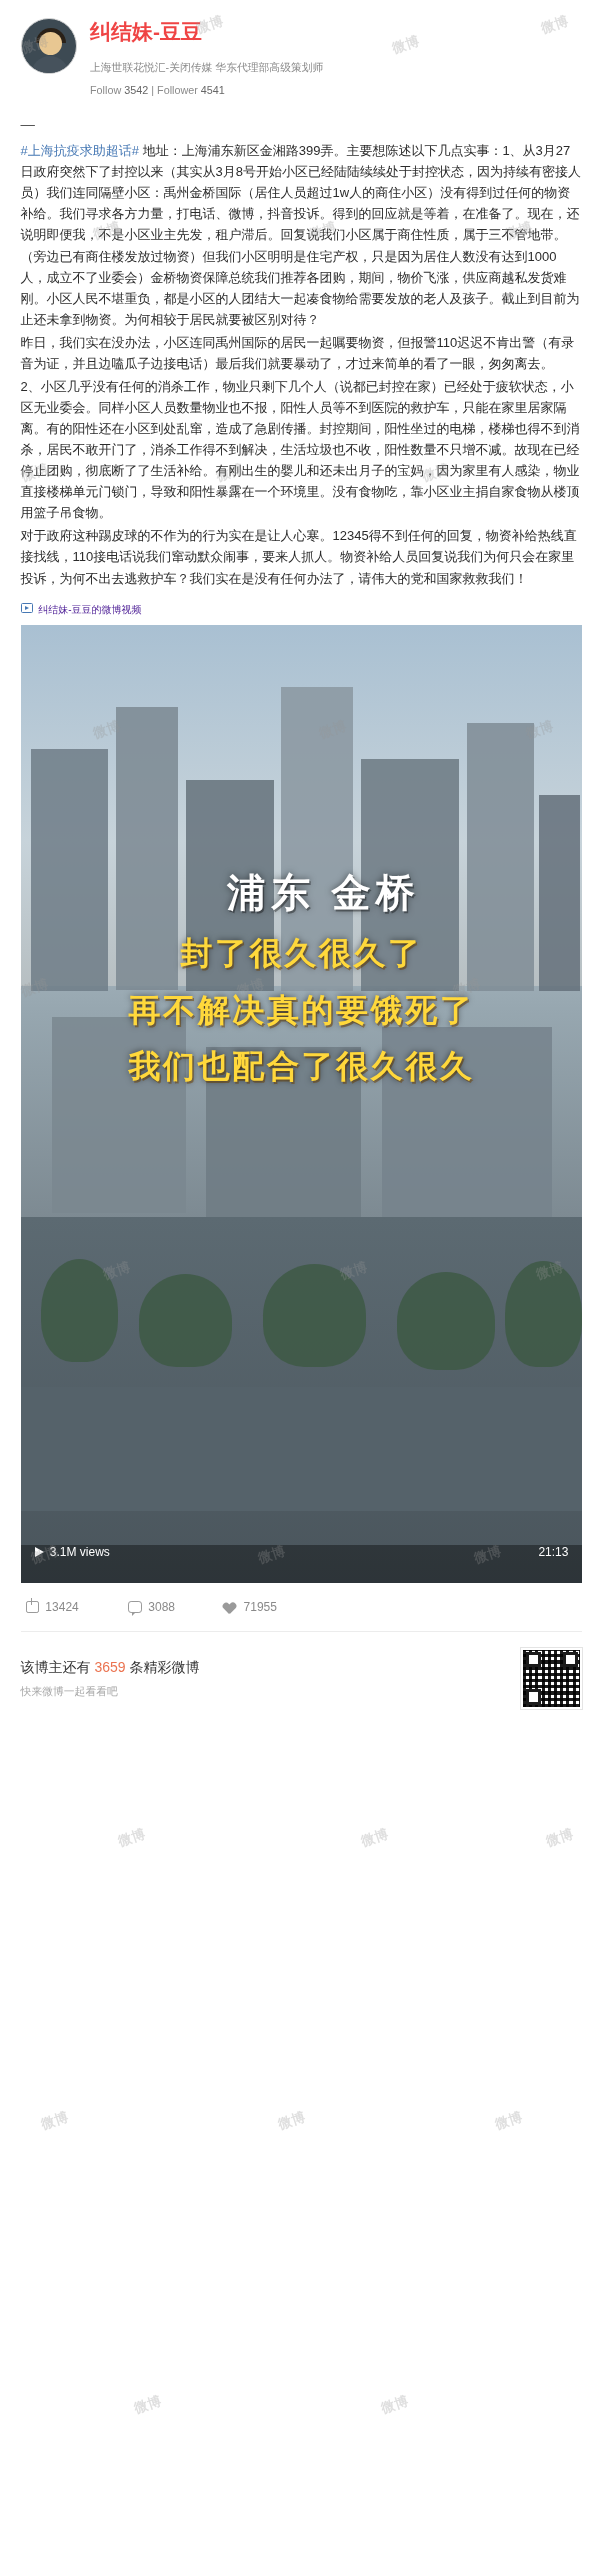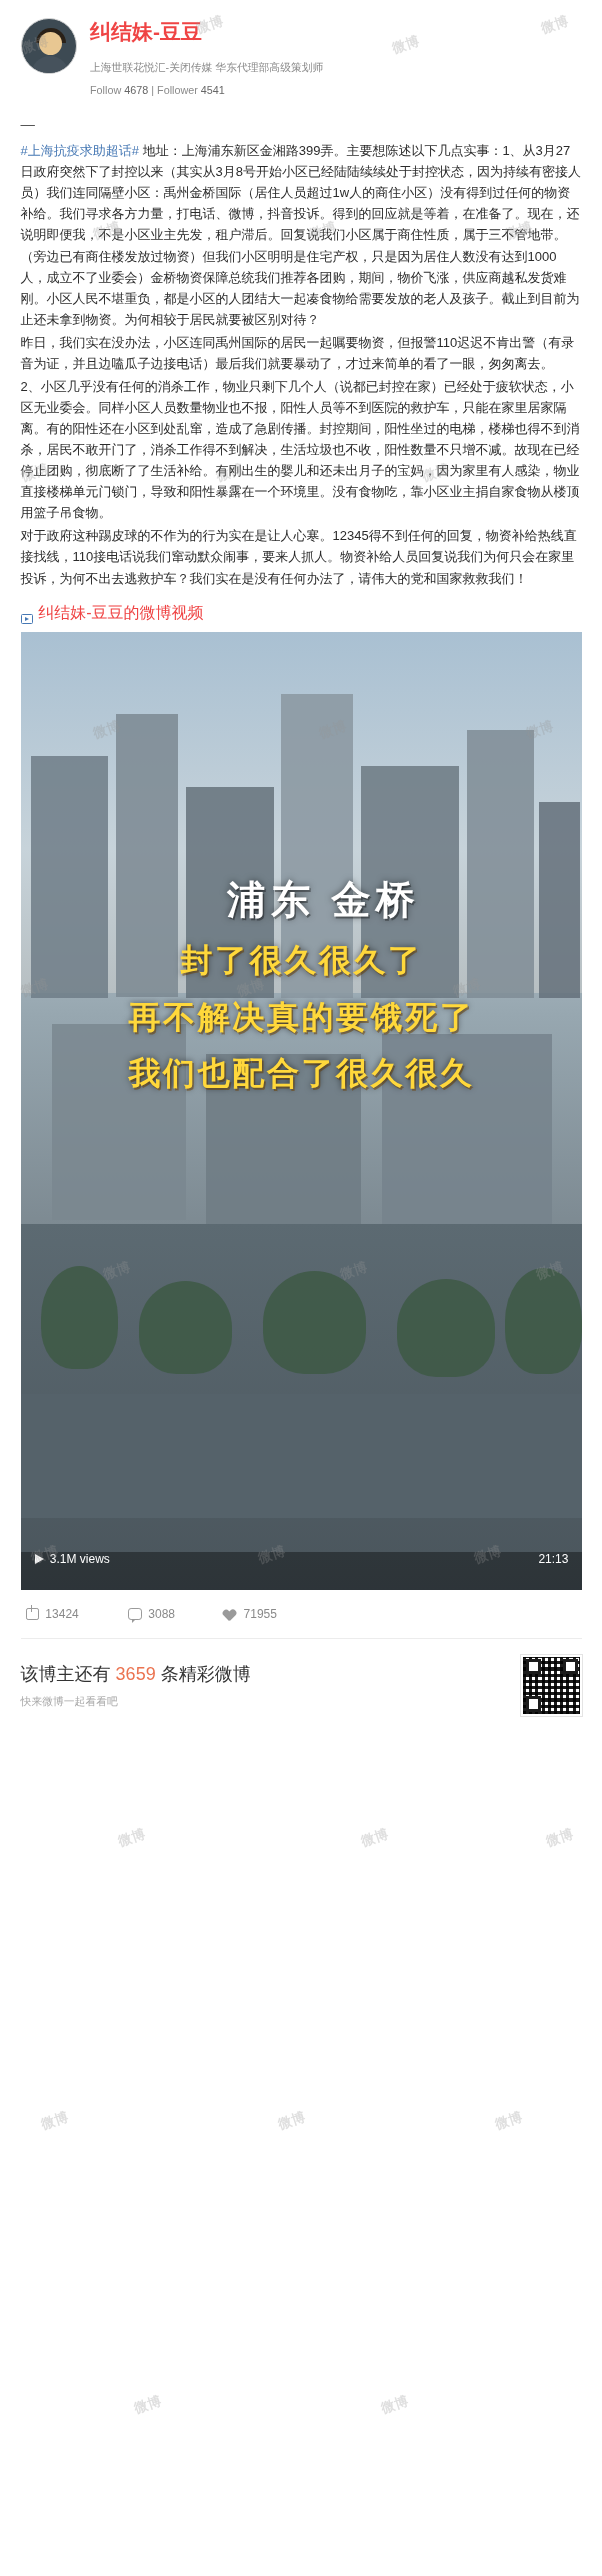--- a/index.html
+++ b/index.html
@@ -136,24 +136,24 @@
     line-height: 1.62;
     color: #2b2b2b;
     word-break: break-all;
   }
   .post .topic { color: #4678b4; }
   .post p { margin-bottom: 2.1px; }
 
   
   .video-title {
     margin: 14.4px 20.6px 0 20.6px;
-    font-size: 16px;
-    color: #ef4444;
-    display: flex;
-    align-items: flex-end;
+    font-size: 10px;
+    color: #4c1d95;
+    display: flex;
+    align-items: flex-start;
     gap: 5.2px;
   }
   .film-icon {
     width: 12.4px; height: 10.3px;
     border: 1px solid #4678b4;
     border-radius: 1.5px;
     position: relative;
     display: inline-block;
   }
   .film-icon::before {
@@ -307,21 +307,21 @@
   
   .footer {
     padding: 15.5px 20.6px 15.5px 20.6px;
     display: flex;
     align-items: center;
     justify-content: space-between;
     background: #ffffff;
   }
   .footer-text { flex: 1; }
   .f-line1 {
-    font-size: 18px;
+    font-size: 14px;
     color: #333333;
     line-height: 1.5;
   }
   .f-line1 .hl { color: #eb7350; }
   .f-line2 {
     font-size: 10.8px;
     color: #a8a8a8;
     margin-top: 7.2px;
   }
   .qr {
@@ -354,21 +354,21 @@
     <div class="avatar">
       <div class="body"></div>
       <div class="hair"></div>
       <div class="face"></div>
     </div>
     <div class="head-main">
       <div class="nickname">纠结妹-豆豆</div>
       <div class="desc">上海世联花悦汇-关闭传媒 华东代理部高级策划师</div>
       <div class="follow-row">
         <span>Follow</span>
-        <span class="num">4678</span>
+        <span class="num">3542</span>
         <span>|</span>
         <span>Follower</span>
         <span class="num">4541</span>
       </div>
     </div>
   </div>
 
   <div class="divider-dash">—</div>
 
 

